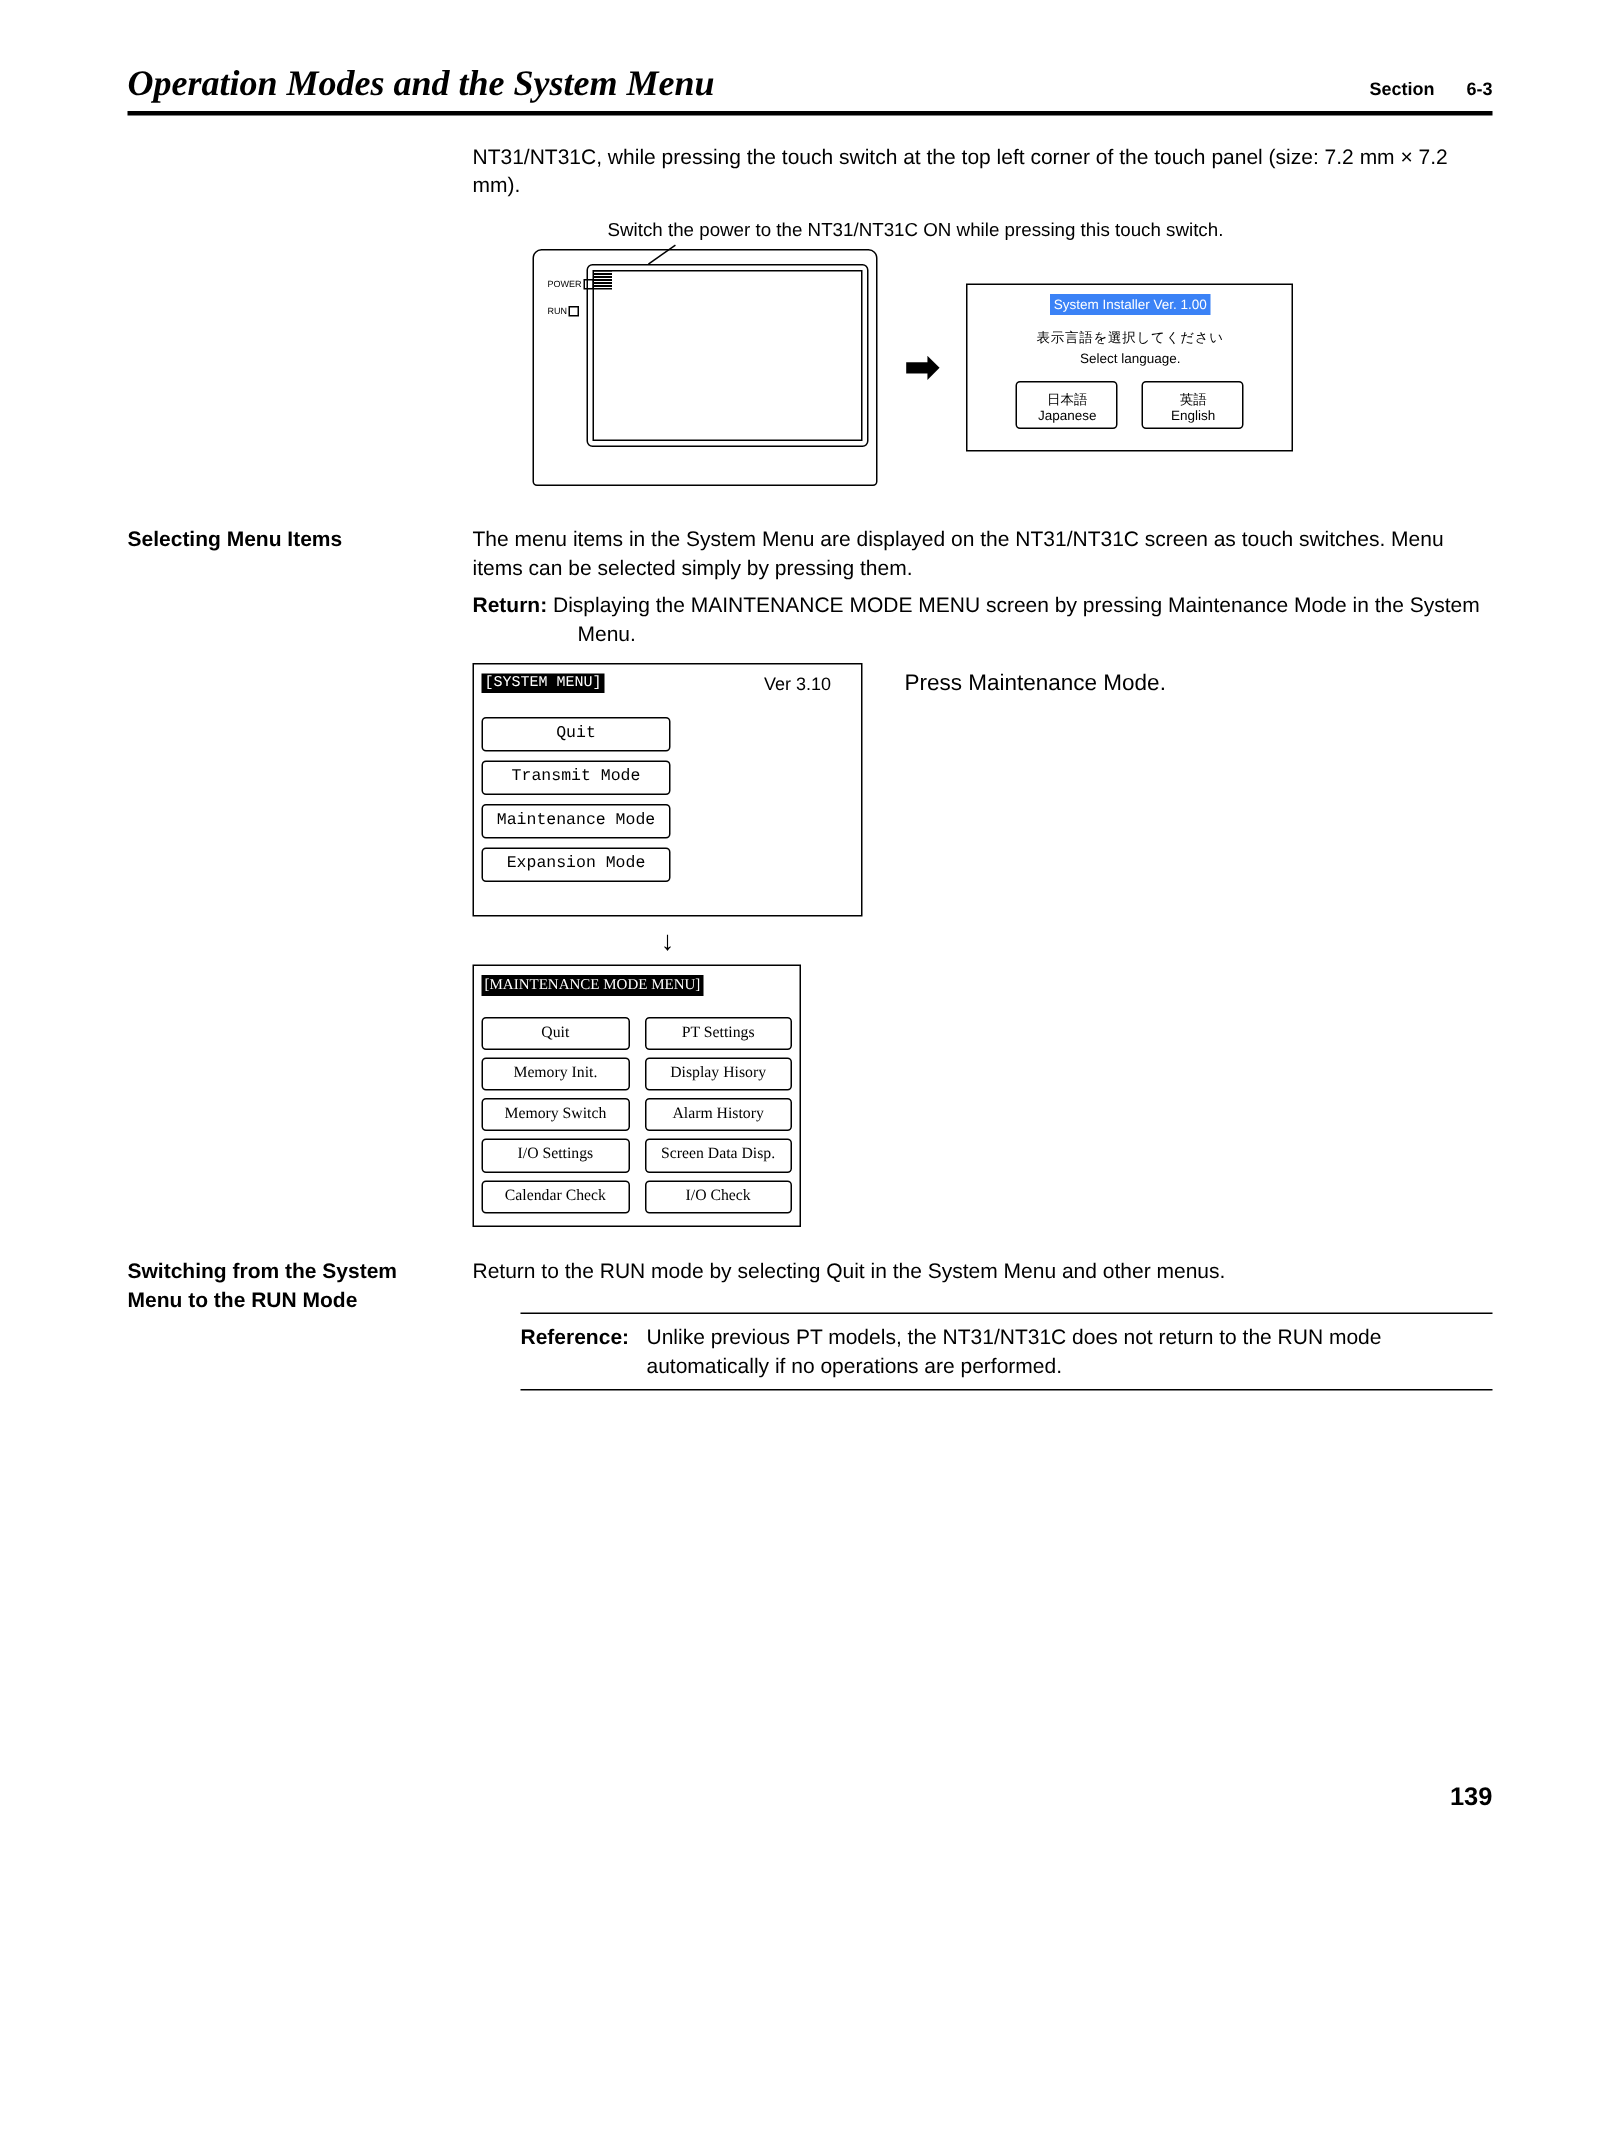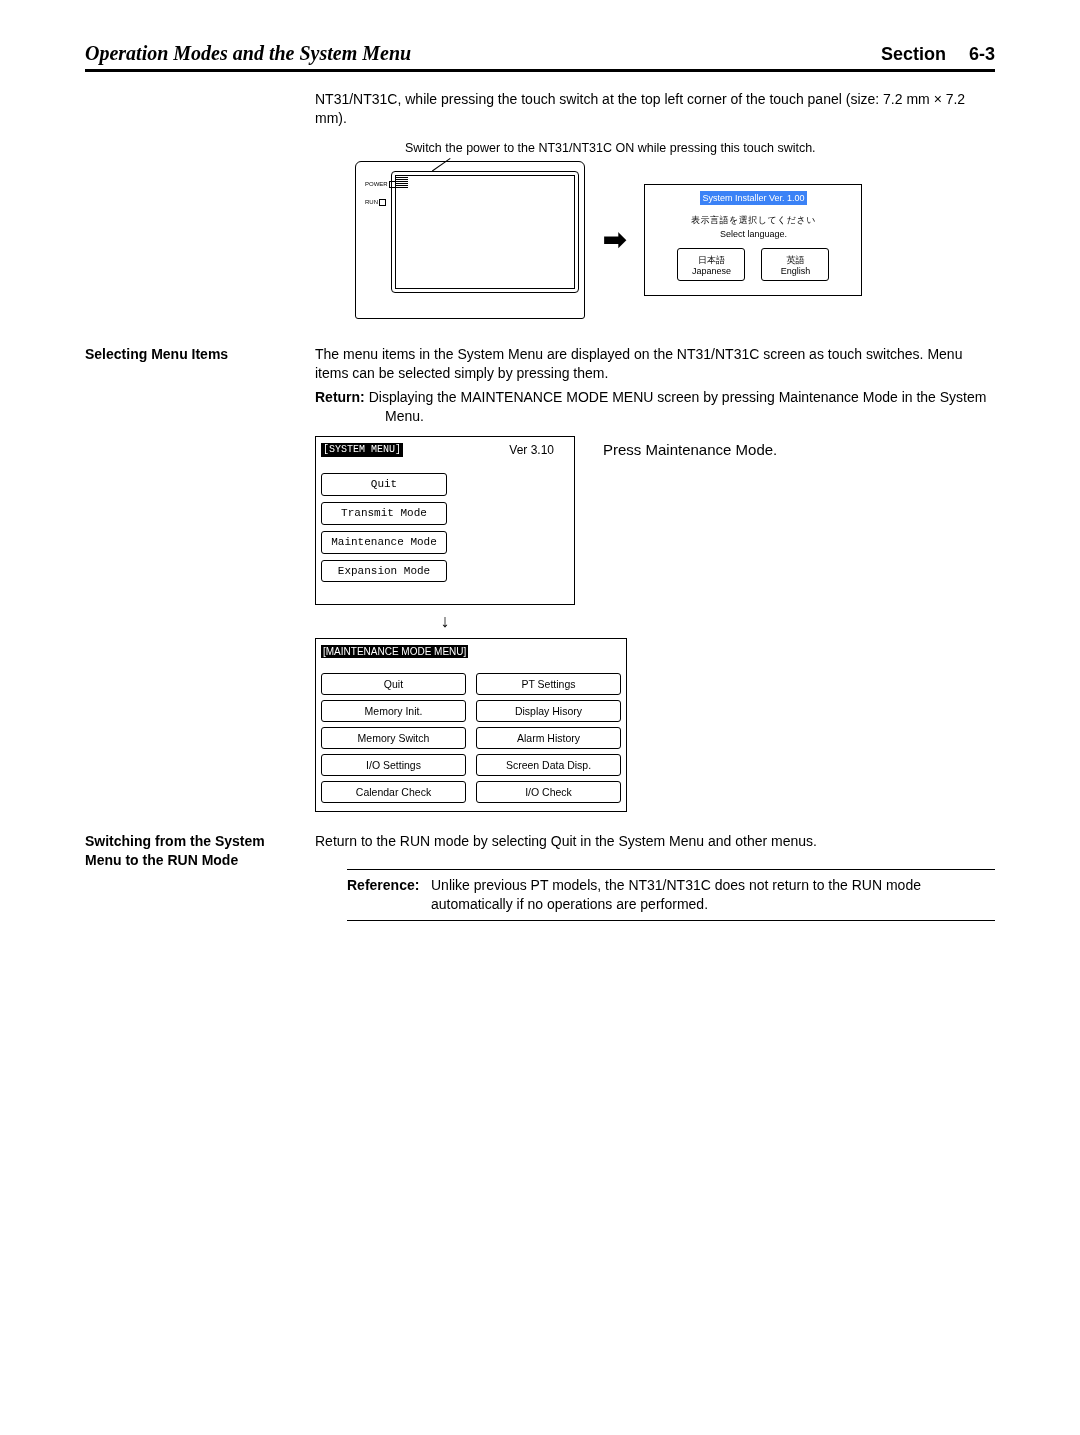--- a/index.html
+++ b/index.html
@@ -19,27 +19,27 @@
     display: flex;
     justify-content: space-between;
     align-items: baseline;
     border-bottom: 3px solid #000;
     padding-bottom: 2px;
     margin-bottom: 18px;
   }
   .header-left {
     font-style: italic;
     font-weight: bold;
-    font-size: 20px;
+    font-size: 24px;
     font-family: "Times New Roman", Times, serif;
     text-align: right;
   }
   .header-right {
     font-weight: bold;
-    font-size: 18px;
+    font-size: 12px;
   }
   .section-number {
     display: inline-block;
     margin-left: 18px;
   }
   .body-col {
     margin-left: 230px;
   }
   .two-col {
     display: flex;
@@ -215,25 +215,25 @@
     font-size: 15px;
     padding-top: 4px;
   }
   .down-arrow {
     text-align: center;
     width: 260px;
     font-size: 18px;
     margin: 4px 0;
   }
   .maint-panel {
-    width: 312px;
+    width: 219px;
     border: 1px solid #000;
     padding: 5px 5px 8px 5px;
     box-sizing: border-box;
-    font-family: Liberation Sans, sans-serif;
+    font-family: Liberation Serif, serif;
     font-size: 11px;
   }
   .mm-grid {
     display: grid;
     grid-template-columns: 1fr 1fr;
     gap: 5px 10px;
     margin-top: 14px;
   }
   .mm-btn {
     border: 1px solid #000;
@@ -369,14 +369,15 @@
 
       <div class="ref-block">
         <div class="ref-inner">
           <span class="ref-label">Reference:</span>
           <span>Unlike previous PT models, the NT31/NT31C does not return to the RUN mode automatically if no operations are performed.</span>
         </div>
       </div>
     </div>
   </div>
 
+  <div class="page-num">139</div>
 
 </div>
 
 </body></html>

